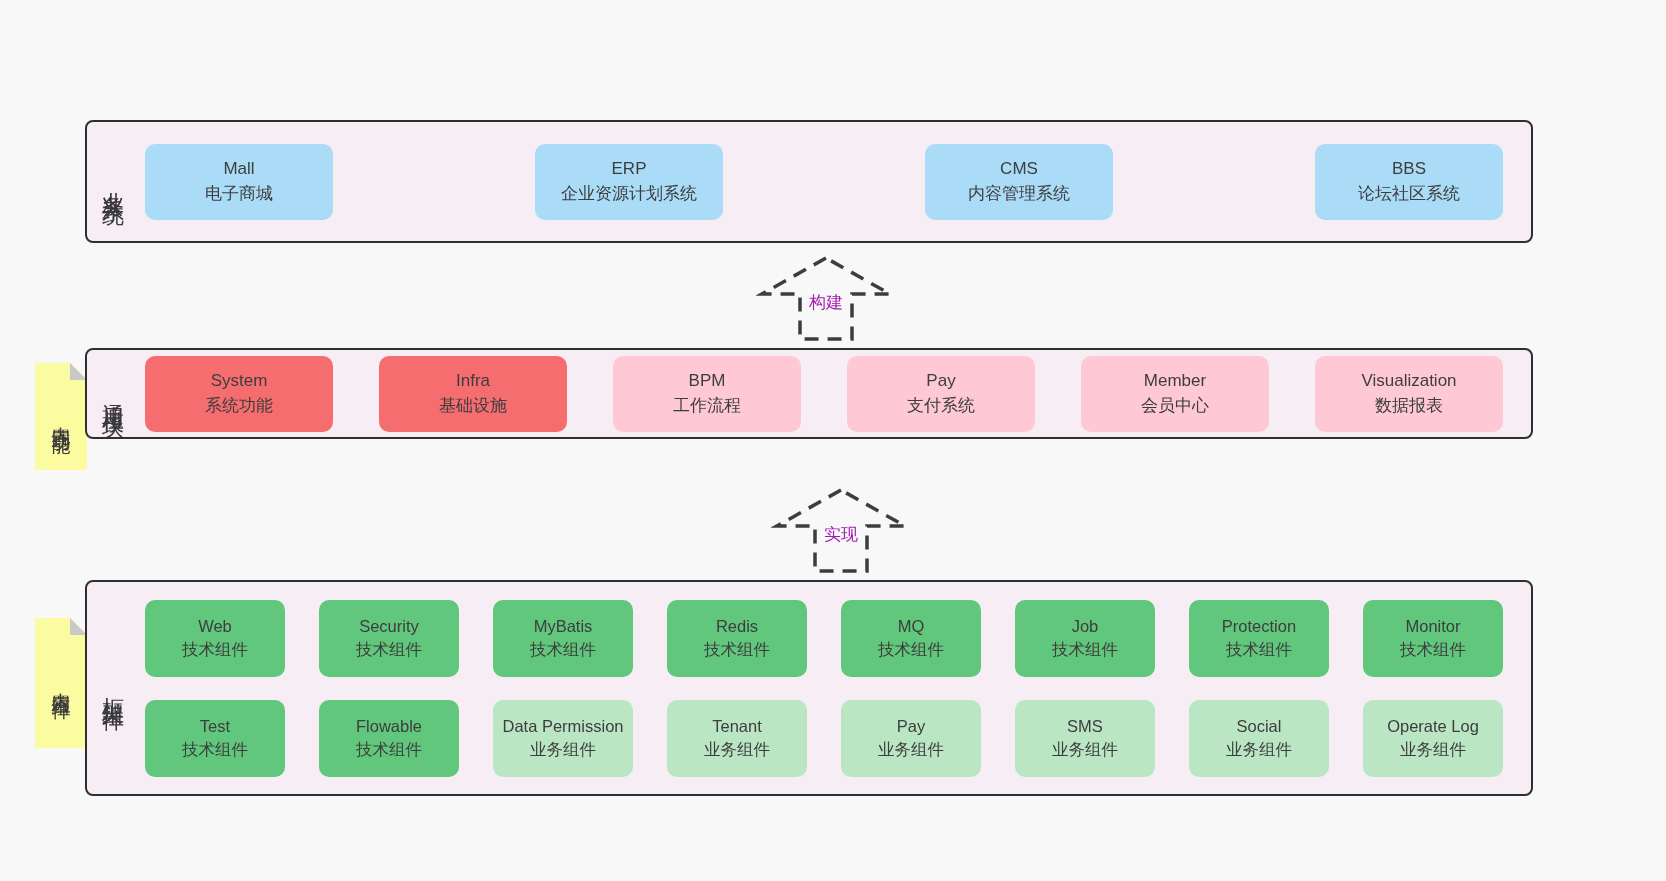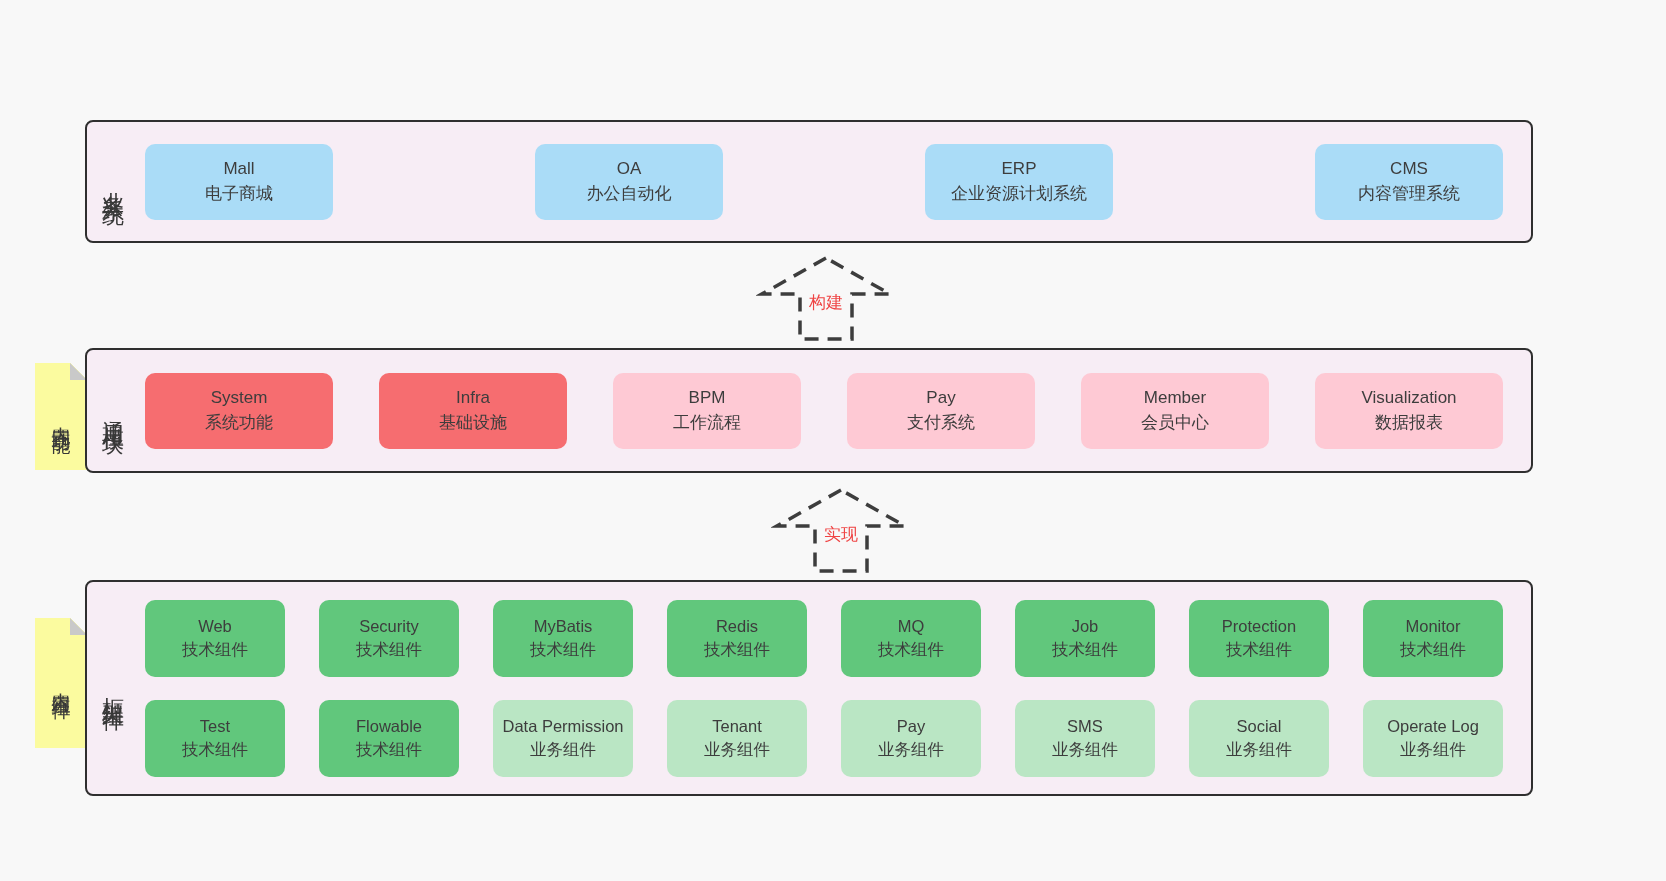--- a/index.html
+++ b/index.html
@@ -9,21 +9,21 @@
     font-family:"Liberation Sans","DejaVu Sans",sans-serif;
     color:var(--c-text,#3d3d3d);
   }
   .panel{
     position:absolute;left:85px;width:1448px;
     background:var(--c-panel,#f7edf5);
     border:2px solid var(--c-border,#2f2f2f);
     border-radius:8px;box-sizing:border-box;
   }
   .panel-1{top:120px;height:123px;}
-  .panel-2{top:348px;height:125px;padding-left:40px;}
+  .panel-2{top:348px;height:91px;padding-left:40px;}
   .panel-3{top:580px;height:216px;}
   .layer-label{
     position:absolute;left:11px;top:50%;transform:translateY(-50%);
     writing-mode:vertical-rl;text-orientation:upright;
     font-size:22px;letter-spacing:4px;color:#383838;
   }
   .rows{
     position:absolute;left:58px;right:28px;top:0;bottom:0;
     display:flex;flex-direction:column;justify-content:center;gap:23px;
   }
@@ -60,45 +60,45 @@
   .arrow-1{left:756px;top:255px;}
   .arrow-2{left:771px;top:487px;}
   .arrow svg{position:absolute;inset:0;}
   .arrow path{
     fill:none;stroke:var(--c-arrow,#3d3d3d);stroke-width:3.5;
     stroke-dasharray:14 9;
   }
   .arrow-label{
     position:absolute;left:50%;top:34px;transform:translateX(-50%);
     background:var(--c-page,#f8f8f8);padding:2px 5px;
-    font-size:17px;white-space:nowrap;color:#ef4444;
+    font-size:17px;white-space:nowrap;color:#a21caf;
   }
 </style>
 </head>
 <body>
 
 <div class="panel panel-1">
   <div class="layer-label">业务系统</div>
   <div class="rows">
       <div class="box-row">
         <div class="box blue">
           <div class="en">Mall</div>
           <div class="zh">电子商城</div>
         </div>
         <div class="box blue">
-          <div class="en">OA</div>
-          <div class="zh">办公自动化</div>
-        </div>
-        <div class="box blue">
           <div class="en">ERP</div>
           <div class="zh">企业资源计划系统</div>
         </div>
         <div class="box blue">
           <div class="en">CMS</div>
           <div class="zh">内容管理系统</div>
+        </div>
+        <div class="box blue">
+          <div class="en">BBS</div>
+          <div class="zh">论坛社区系统</div>
         </div>
       </div>
     </div>
 </div>
 
 <div class="arrow arrow-1">
   <svg viewBox="0 0 140 88">
     <path d="M70 3 L6 39 L44 39 L44 84 L96 84 L96 39 L134 39 Z"></path>
   </svg>
   <div class="arrow-label">构建</div>

